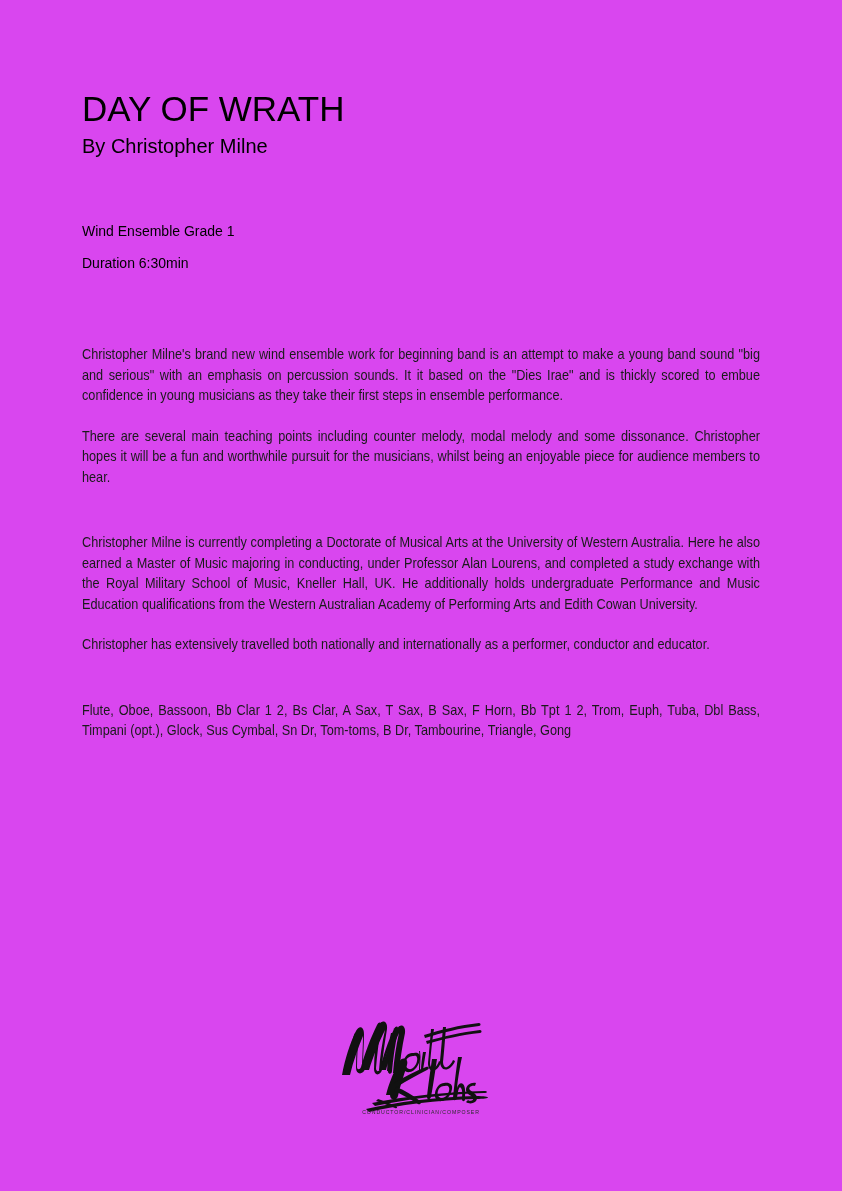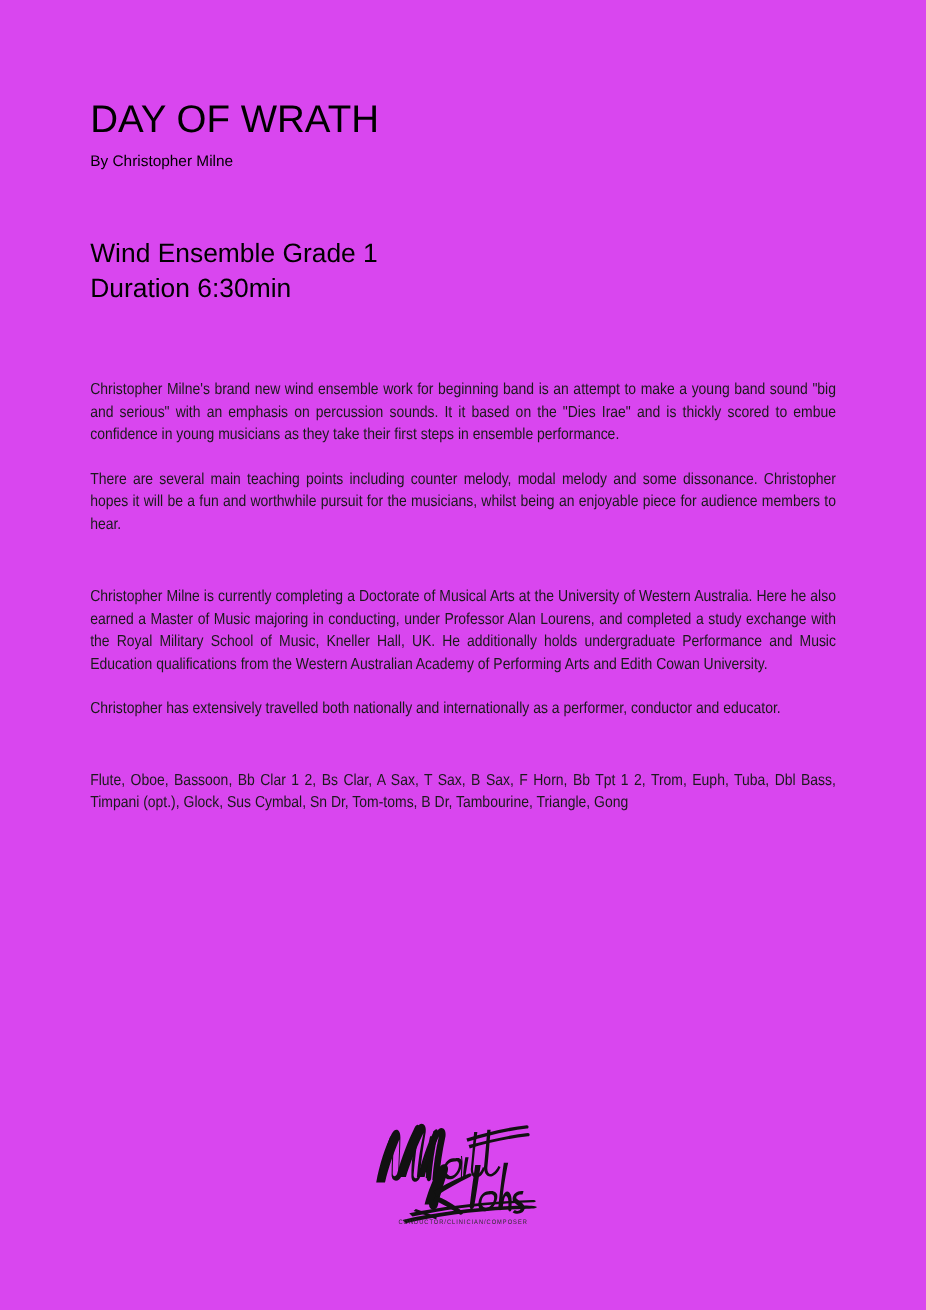--- a/index.html
+++ b/index.html
@@ -40,34 +40,34 @@
     font-family: "Liberation Sans", sans-serif;
     font-size: 35px;
     font-weight: 400;
     line-height: 42px;
     letter-spacing: 0px;
     margin: 0;
     white-space: nowrap;
   }
   .doc-byline {
     font-family: "Liberation Sans", sans-serif;
-    font-size: 14px;
+    font-size: 20px;
     font-weight: 400;
     line-height: 27px;
     margin: 0;
     padding-top: 3px;
   }
 
   
   .subtitle-block {
     padding-top: 55px;
   }
   .subtitle-line {
     font-family: "Liberation Sans", sans-serif;
-    font-size: 24px;
+    font-size: 14px;
     font-weight: 400;
     line-height: 32px;
     margin: 0;
   }
 
   
   .section {
     font-family: "Liberation Sans Narrow", "Liberation Sans", sans-serif;
   }
   .section-heading {

